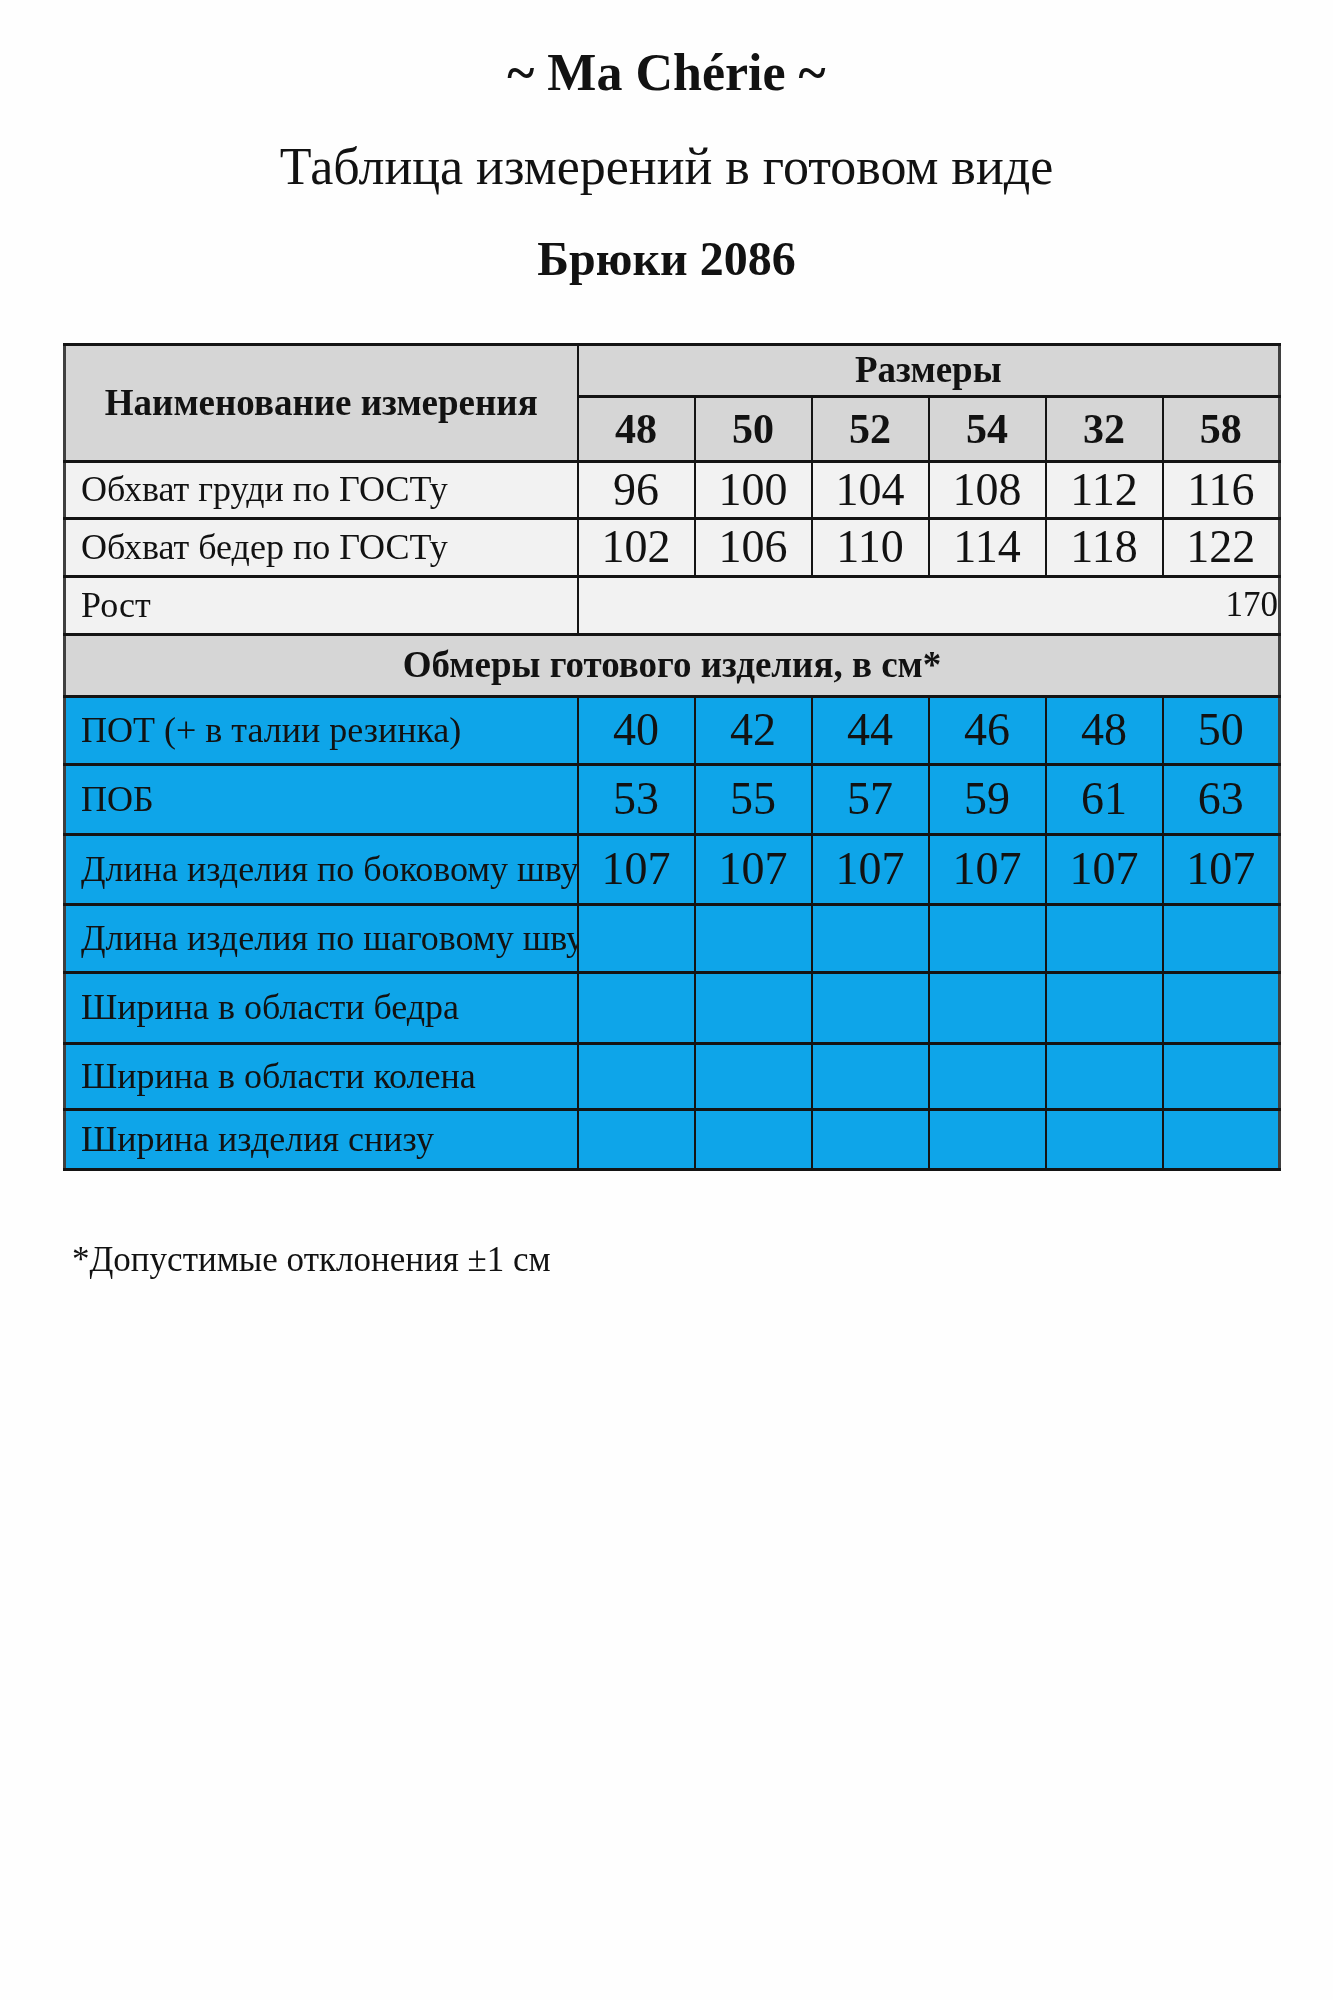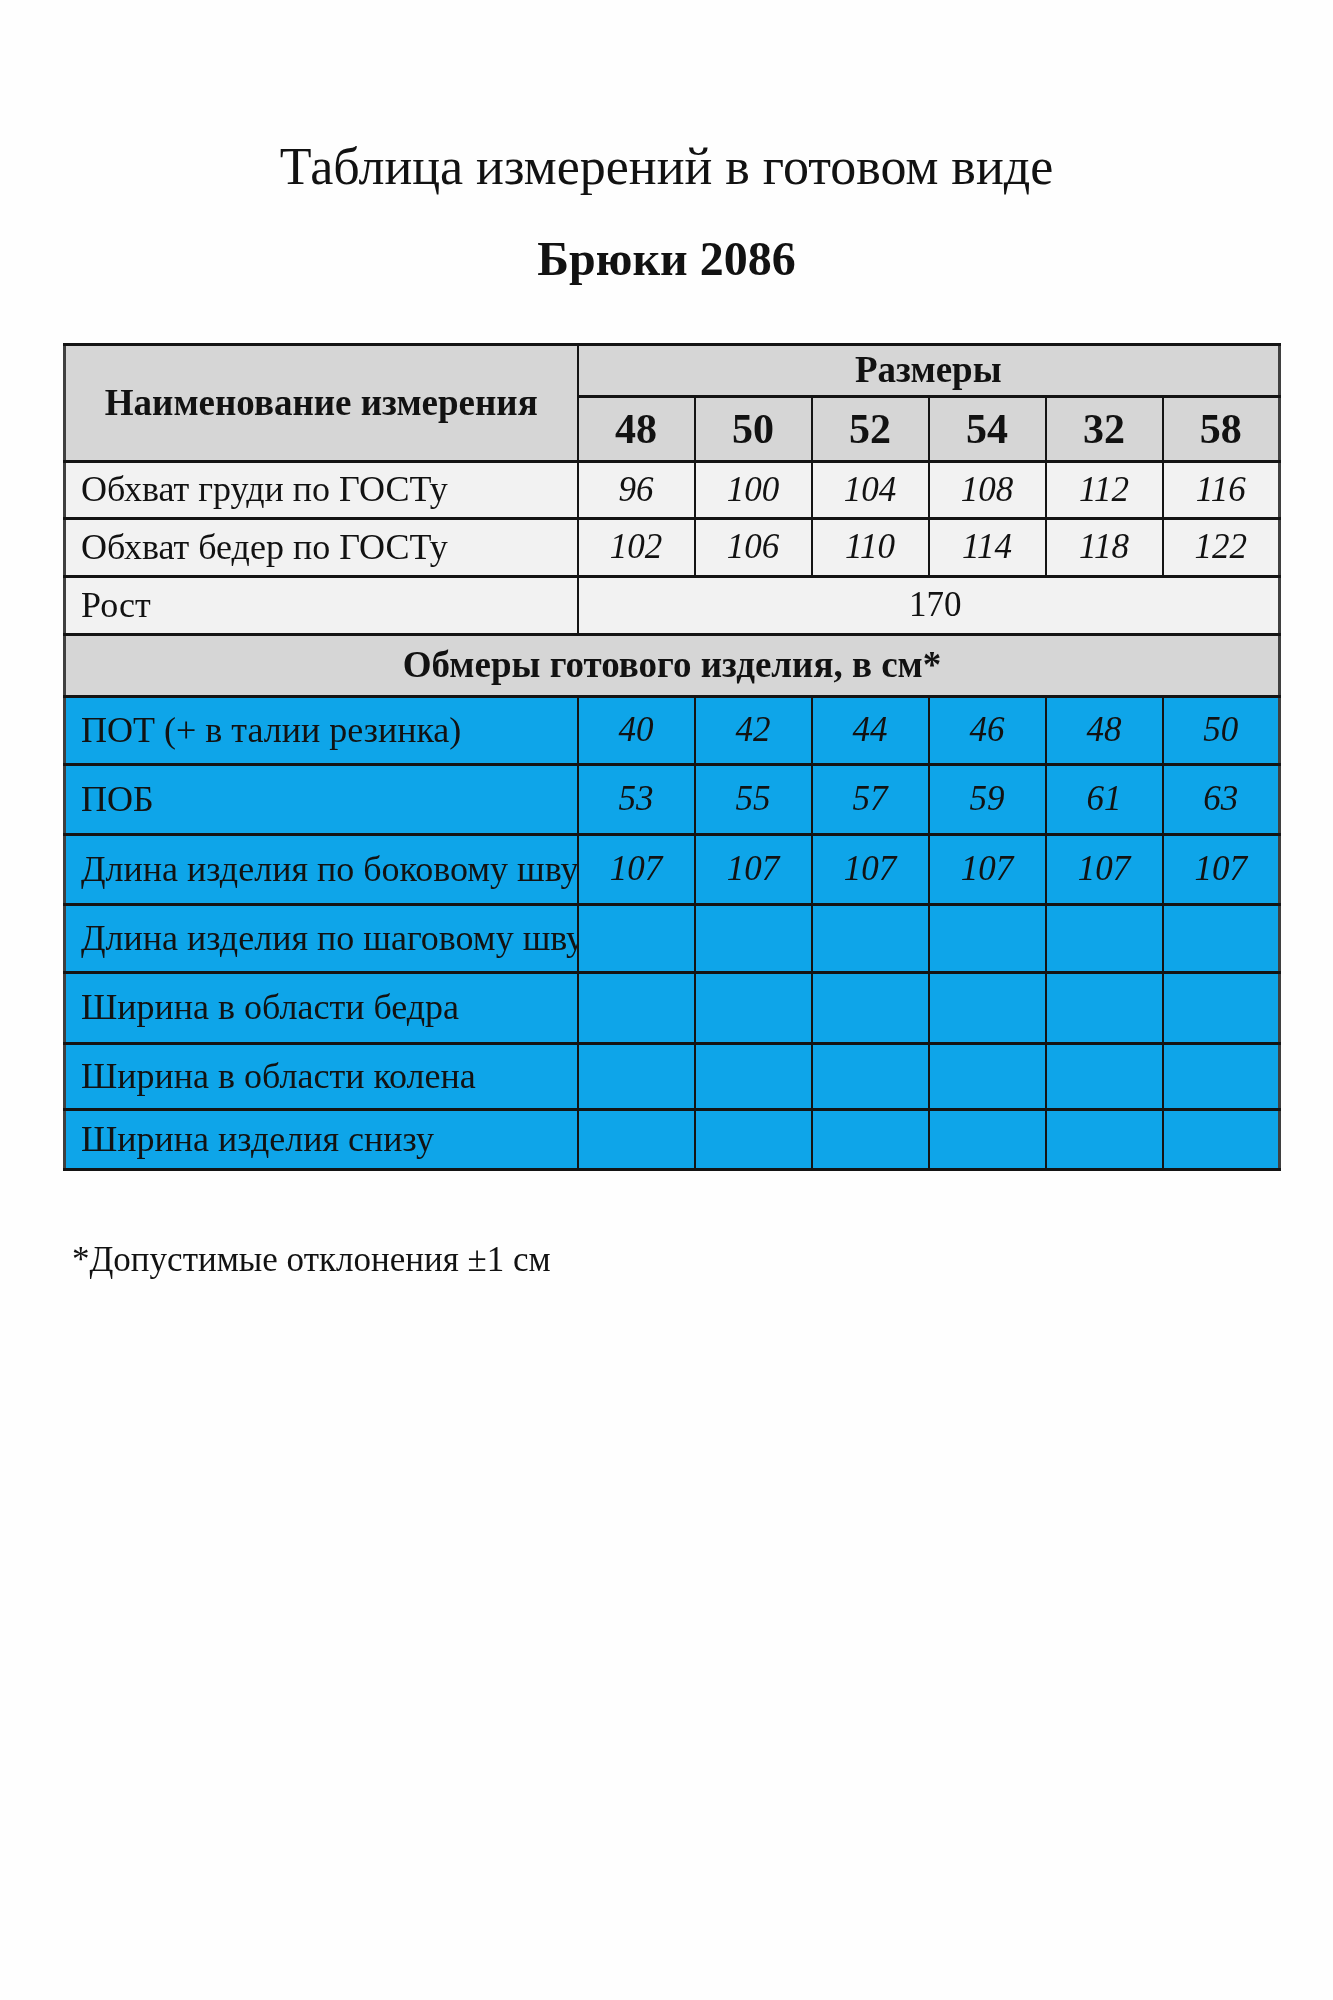--- a/index.html
+++ b/index.html
@@ -48,38 +48,39 @@
 
   th.name-header  { font-size: 37px; font-weight: 700; text-align: center; }
   th.sizes-header { font-size: 37px; font-weight: 700; text-align: center; }
   tr.size-row th  { font-size: 42px; font-weight: 700; text-align: center; }
 
   td.label {
     font-size: 36px; font-weight: 400;
     text-align: left; padding-left: 15px;
     white-space: nowrap;
   }
-  td.value { font-size: 35px; text-align: center; font-style: italic; }
-  td.height-value { font-size: 35px; text-align: center; padding-left: 14px; }
+  td.value { font-size: 46px; text-align: center; }
+  td.height-value { font-size: 35px; text-align: right; padding-left: 14px; }
   tr.section td {
     background: #d6d6d6;
     font-size: 37px; font-weight: 700;
     text-align: center;
   }
   .footnote {
     position: absolute; left: 72px; top: 1240px;
     font-size: 35px; margin: 0;
     white-space: nowrap;
   }
 </style>
 </head>
 <body>
 
 <div class="sheet">
 
+  <h1 class="heading brand">~ Ma Chérie ~</h1>
   <h2 class="heading subtitle">Таблица измерений в готовом виде</h2>
   <h3 class="heading product">Брюки 2086</h3>
 
   <table class="size-table">
     <colgroup>
       <col style="width:513px">
       <col style="width:117px">
         <col style="width:117px">
         <col style="width:117px">
       <col style="width:117px">

